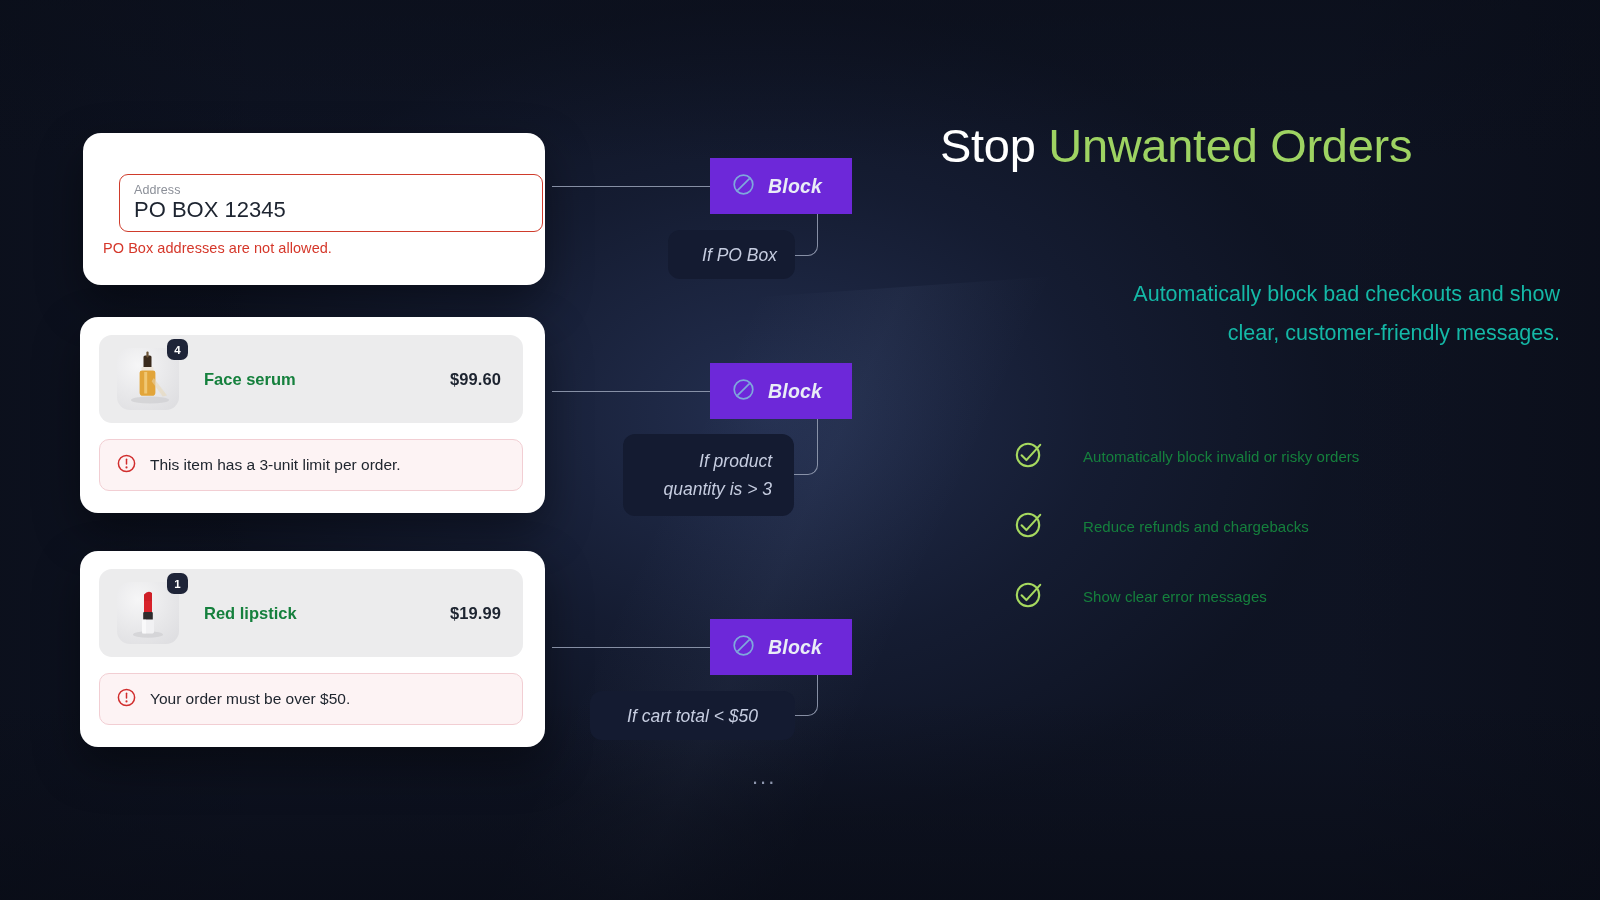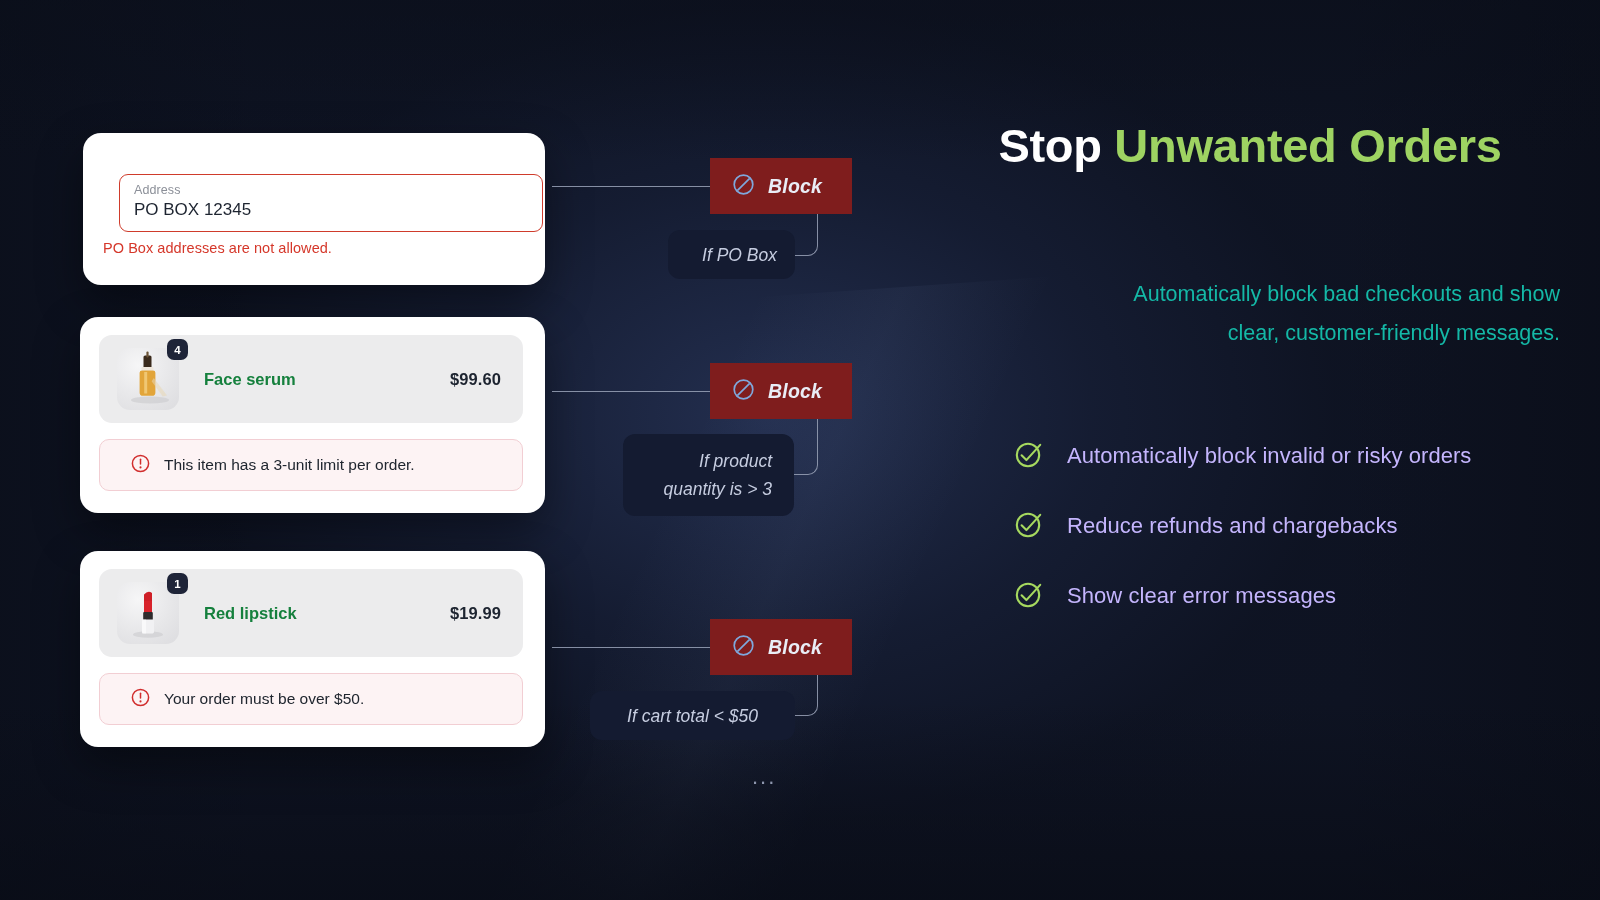--- a/index.html
+++ b/index.html
@@ -66,21 +66,21 @@
     border-radius: 9px;
     padding: 8px 14px 0 14px;
   }
   .field-label {
     font-size: 12.5px;
     color: #8b8f98;
     letter-spacing: .1px;
     line-height: 15px;
   }
   .field-value {
-    font-size: 17px;
+    font-size: 22px;
     color: #1d2430;
     line-height: 22px;
     margin-top: 1px;
   }
   .field-error {
     position: absolute;
     left: 20px;
     top: 107px;
     font-size: 14.5px;
     color: #d5372a;
@@ -139,33 +139,33 @@
   
   .alert {
     position: absolute;
     left: 19px; top: 122px;
     width: 424px; height: 52px;
     background: #fdf3f4;
     border: 1px solid #f2ced3;
     border-radius: 10px;
     display: flex;
     align-items: center;
-    padding-left: 31px;
+    padding-left: 17px;
   }
   .alert-text {
     margin-left: 14px;
     font-size: 15.5px;
     color: #20262f;
   }
 
   
   .block-pill {
     position: absolute;
     height: 56px;
-    background: #7f1d1d;
+    background: #6d28d9;
     border-radius: 0;
     display: flex;
     align-items: center;
     padding: 0 26px 0 22px;
     gap: 13px;
     z-index: 4;
   }
   .block-label {
     font-size: 19.5px;
     font-weight: bold;
@@ -208,23 +208,23 @@
     border-bottom-right-radius: 10px;
     opacity: .85;
   }
 
   
   #headline {
     position: absolute;
     left: 940px;
     top: 118px;
     width: 620px;
-    text-align: center;
+    text-align: left;
     font-size: 47px;
-    font-weight: bold;
+    font-weight: normal;
     line-height: 56px;
     color: #ffffff;
     letter-spacing: -.3px;
   }
   .hl-accent { color: #9ed362; }
 
   #subhead {
     position: absolute;
     left: 940px;
     top: 275px;
@@ -241,23 +241,23 @@
     top: 438px;
     width: 560px;
   }
   .feature {
     display: flex;
     align-items: center;
     height: 36px;
     margin-bottom: 34px;
   }
   .feature-text {
-    margin-left: 22px;
-    font-size: 22px;
-    color: #c4b5fd;
+    margin-left: 38px;
+    font-size: 15px;
+    color: #15803d;
     letter-spacing: .05px;
   }
 </style>
 </head>
 <body>
 
 <div id="stage">
 
   <div class="bg-radial"></div>
   <div class="bg-streak"></div>

